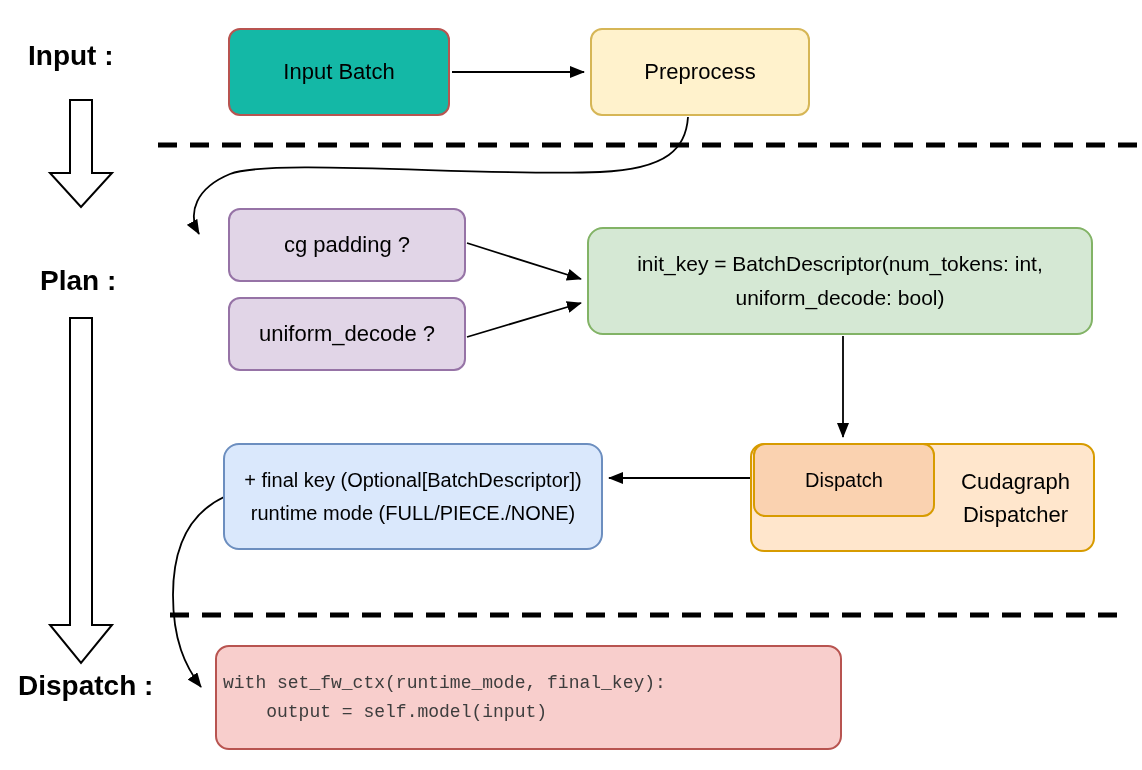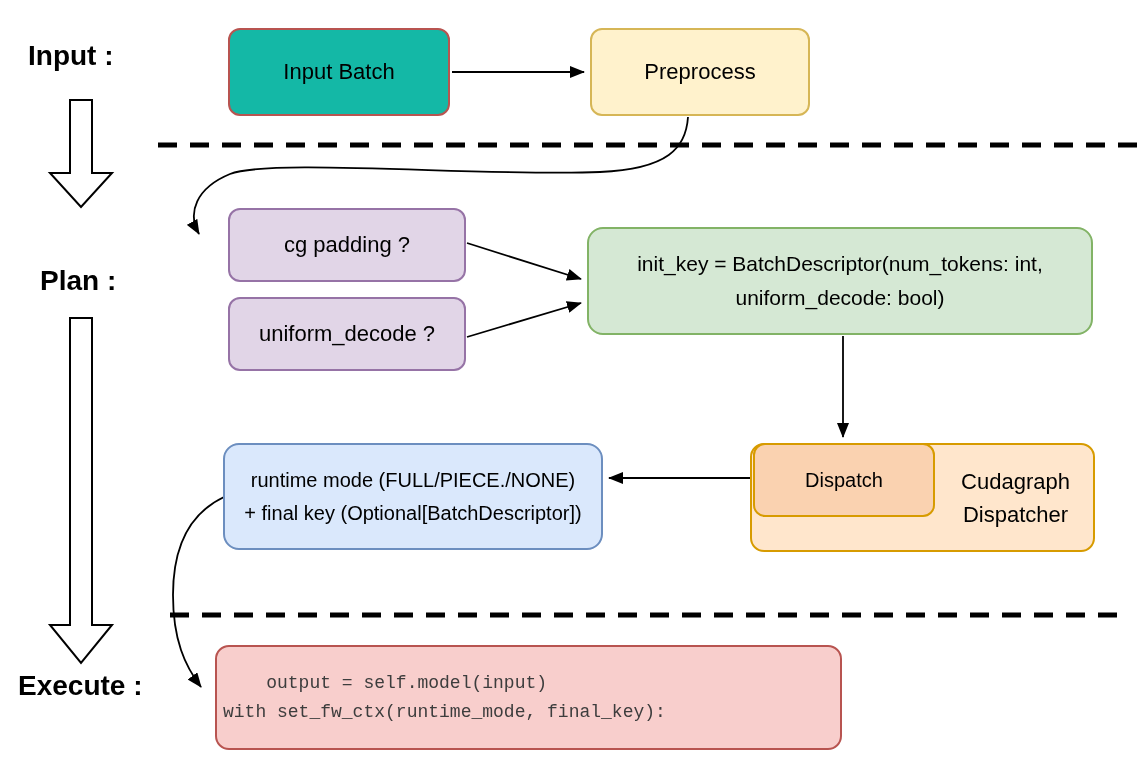--- a/index.html
+++ b/index.html
@@ -54,21 +54,21 @@
     <path d="M688,117 C686,148 668,169 600,172 C490,177 270,158 230,174 C196,188 187,213 199,234" stroke="#000" stroke-width="1.8" fill="none" marker-end="url(#ah)"></path>
     <path d="M467,243 L581,279" stroke="#000" stroke-width="1.8" fill="none" marker-end="url(#ah)"></path>
     <path d="M467,337 L581,303" stroke="#000" stroke-width="1.8" fill="none" marker-end="url(#ah)"></path>
     <path d="M843,336 L843,437" stroke="#000" stroke-width="1.8" fill="none" marker-end="url(#ah)"></path>
     <path d="M751,478 L609,478" stroke="#000" stroke-width="1.8" fill="none" marker-end="url(#ah)"></path>
     <path d="M224,497 C188,514 173,550 173,595 C173,640 185,666 201,687" stroke="#000" stroke-width="1.8" fill="none" marker-end="url(#ah)"></path>
   </svg>
 
   <div class="section-label" style="left:28px;top:40px;">Input :</div>
   <div class="section-label" style="left:40px;top:233px;margin-top:32px;">Plan :</div>
-  <div class="section-label" style="left:18px;top:670px;">Execute :</div>
+  <div class="section-label" style="left:18px;top:670px;">Dispatch :</div>
 
   <div class="node n-input-batch">
     <span class="ln">Input Batch</span>
   </div>
 
   <div class="node n-preprocess">
     <span class="ln">Preprocess</span>
   </div>
 
   <div class="node n-cg-padding">
@@ -87,22 +87,22 @@
   <div class="node n-dispatcher-outer"></div>
   <div class="node n-dispatch-inner">
     <span class="ln">Dispatch</span>
   </div>
   <div class="node n-dispatcher-text">
     <span class="ln">Cudagraph</span>
     <span class="ln">Dispatcher</span>
   </div>
 
   <div class="node n-runtime-mode">
+    <span class="ln">+ final key (Optional[BatchDescriptor])</span>
     <span class="ln">runtime mode (FULL/PIECE./NONE)</span>
-    <span class="ln">+ final key (Optional[BatchDescriptor])</span>
   </div>
 
   <div class="node n-execute-code">
+    <span class="ln">with set_fw_ctx(runtime_mode, final_key):</span>
     <span class="ln">    output = self.model(input)</span>
-    <span class="ln">with set_fw_ctx(runtime_mode, final_key):</span>
   </div>
 
 </div>
 
 </body></html>

